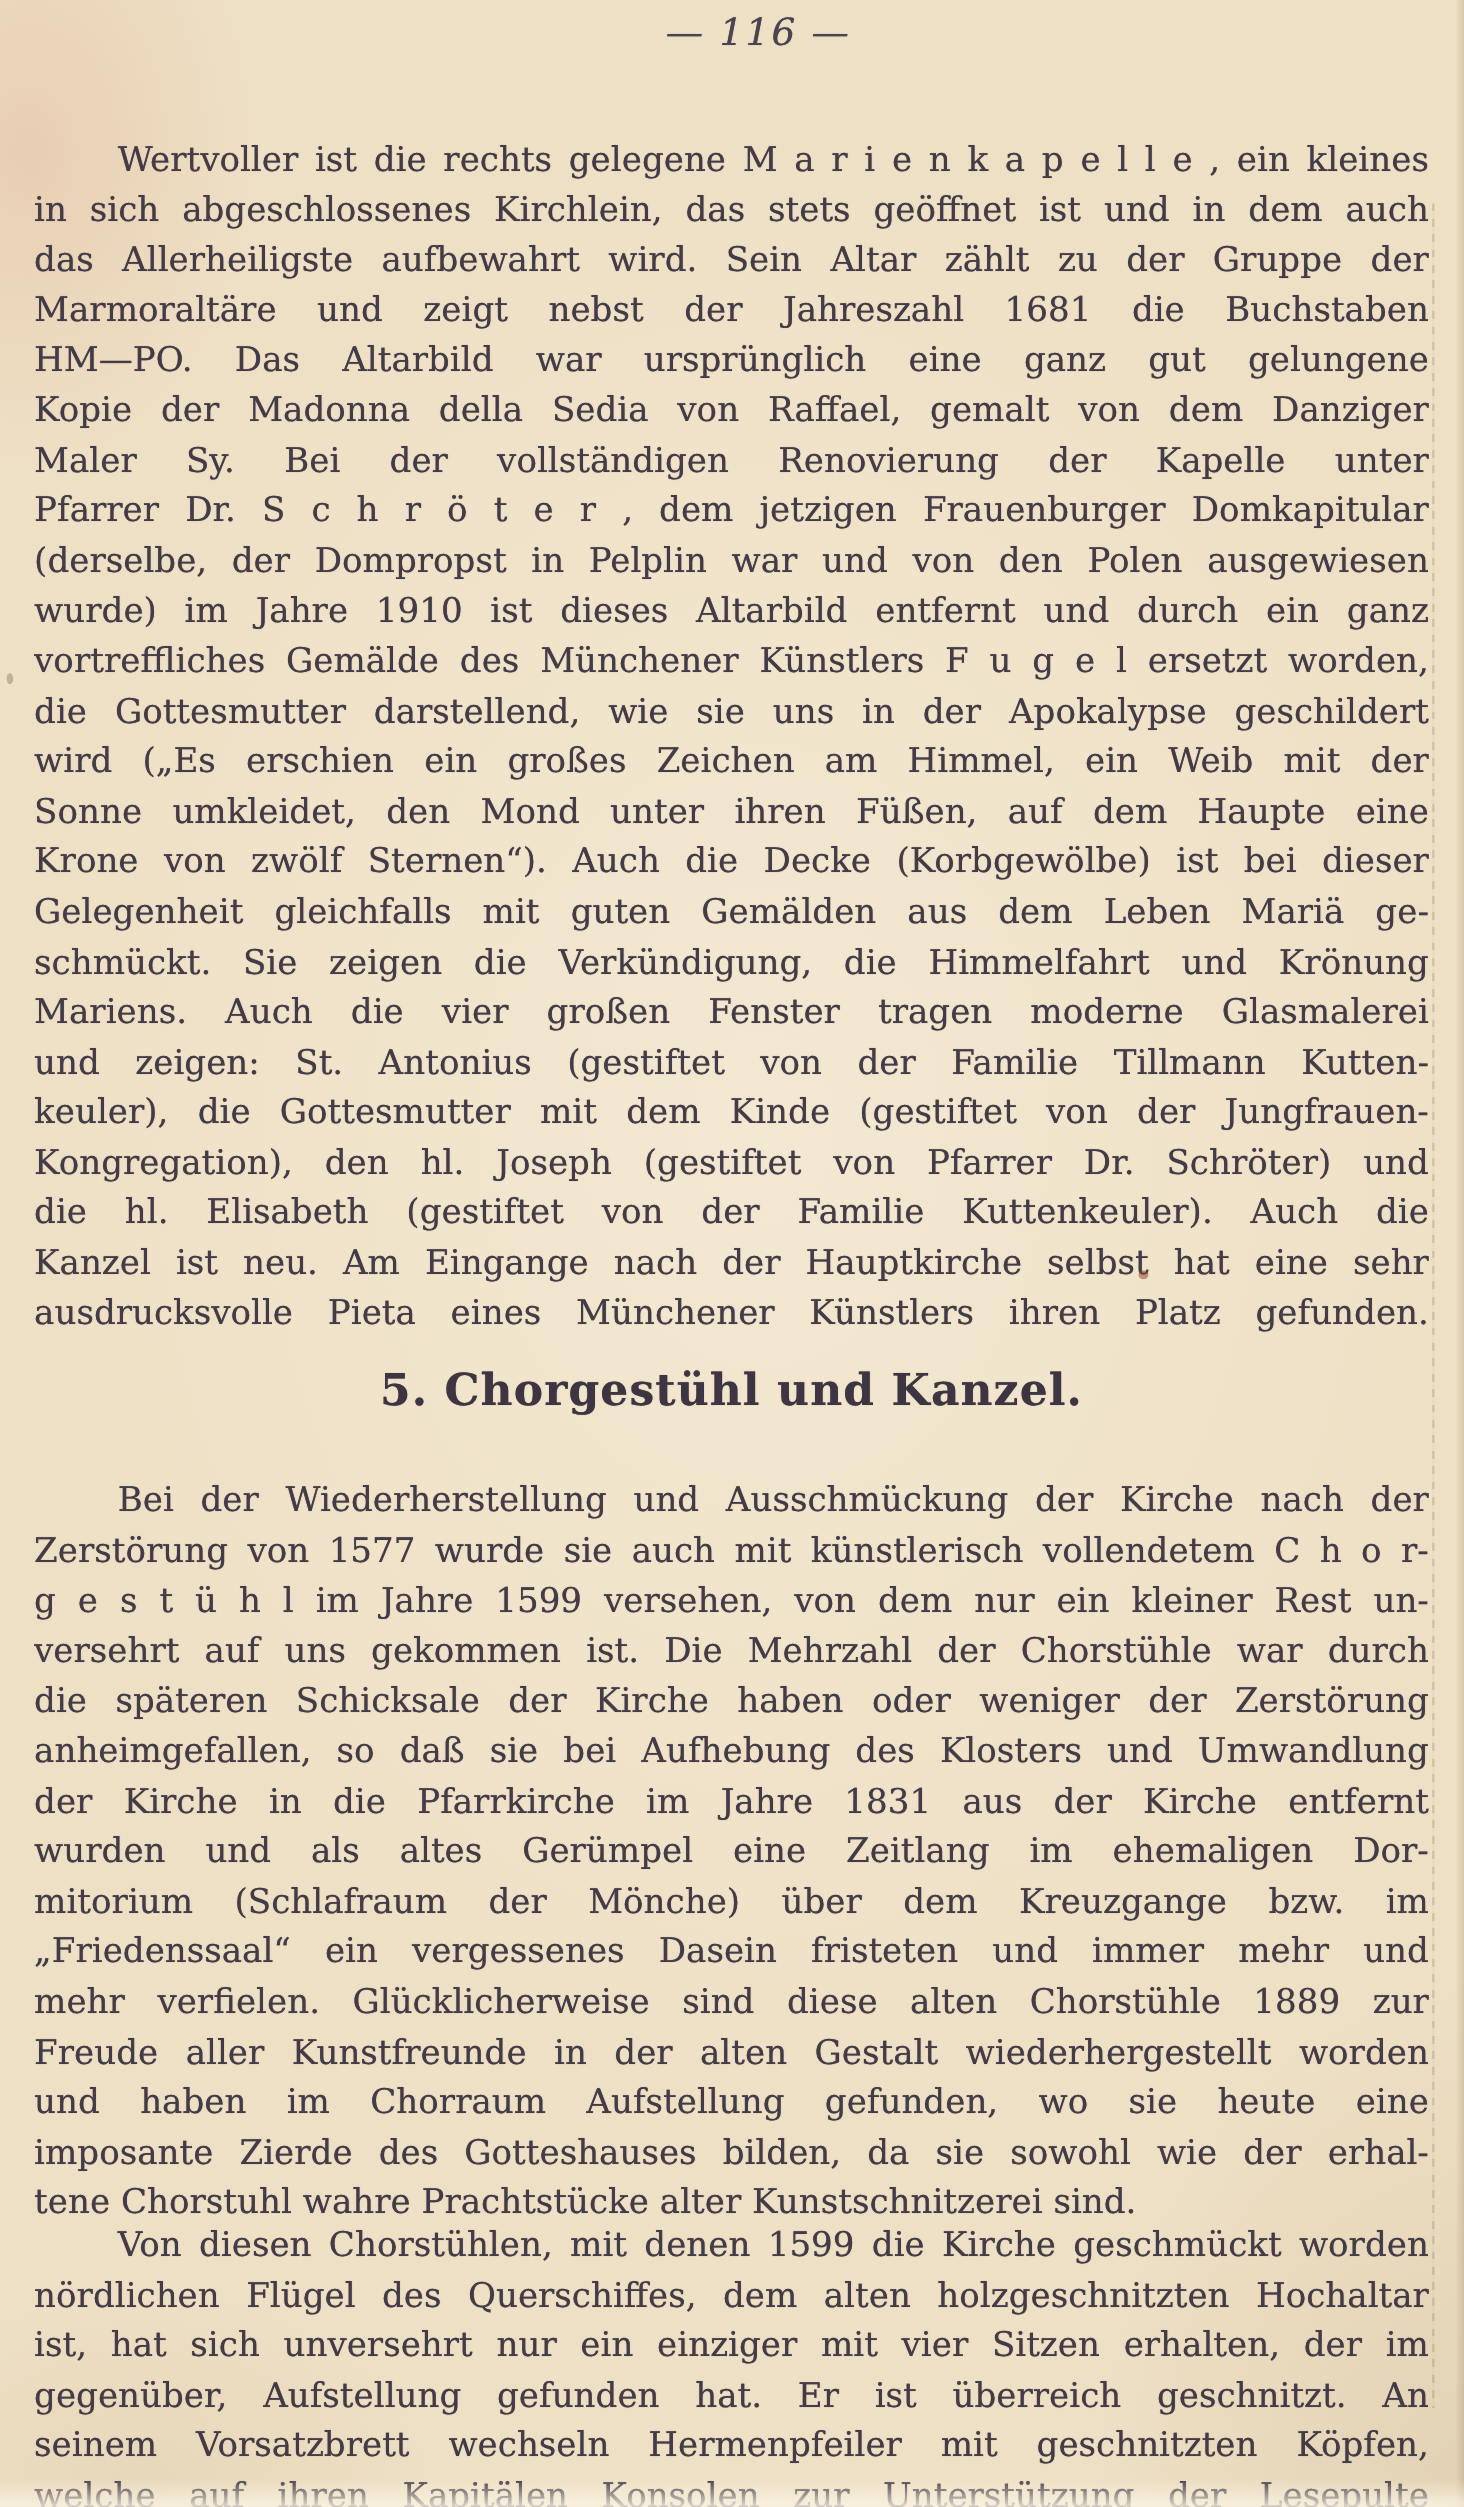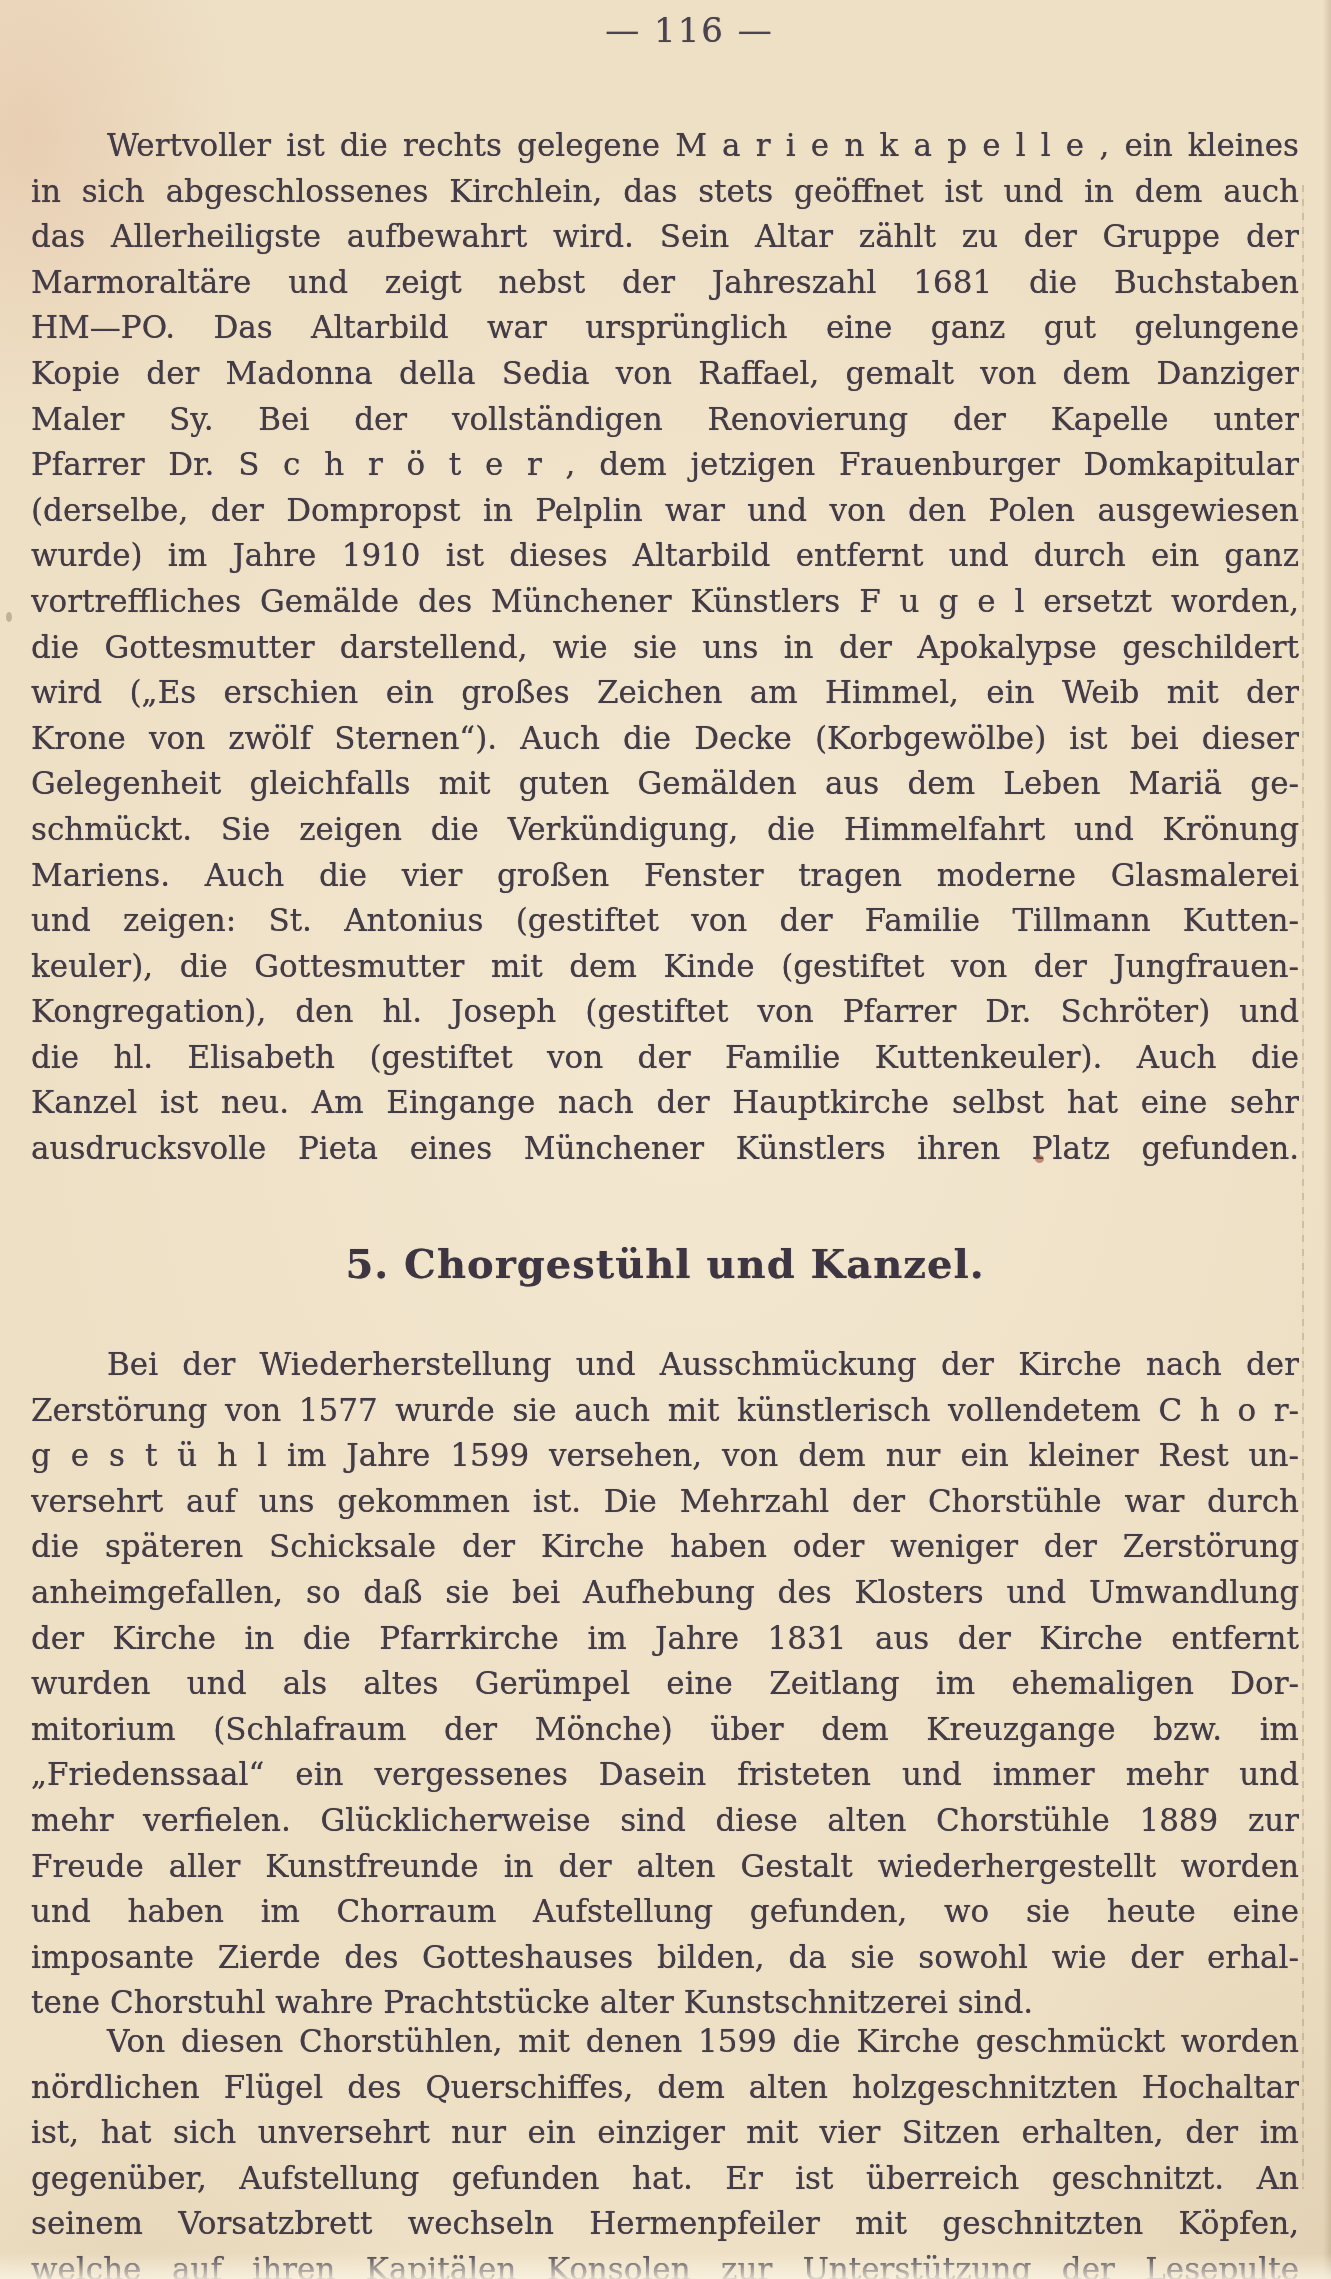--- a/index.html
+++ b/index.html
@@ -27,20 +27,21 @@
   .page-header {
     position: absolute;
     top: 10px;
     left: 0;
     right: 0;
     padding-left: 48px;
     text-align: center;
     font-size: 34px;
     letter-spacing: 2px;
     color: #4a4350;
+    font-style: italic;
   }
   .para {
     position: absolute;
     left: 31px;
     width: 1268px;
     font-size: 31px;
   }
   .para .line {
     height: 45.6px;
     line-height: 45.6px;
@@ -130,20 +131,21 @@
       <div class="line">Marmoraltäre und zeigt nebst der Jahreszahl 1681 die Buchstaben</div>
       <div class="line">HM—PO. Das Altarbild war ursprünglich eine ganz gut gelungene</div>
       <div class="line">Kopie der Madonna della Sedia von Raffael, gemalt von dem Danziger</div>
       <div class="line">Maler Sy. Bei der vollständigen Renovierung der Kapelle unter</div>
       <div class="line">Pfarrer Dr. S c h r ö t e r , dem jetzigen Frauenburger Domkapitular</div>
       <div class="line">(derselbe, der Dompropst in Pelplin war und von den Polen ausgewiesen</div>
       <div class="line">wurde) im Jahre 1910 ist dieses Altarbild entfernt und durch ein ganz</div>
       <div class="line">vortreffliches Gemälde des Münchener Künstlers F u g e l ersetzt worden,</div>
       <div class="line">die Gottesmutter darstellend, wie sie uns in der Apokalypse geschildert</div>
       <div class="line">wird („Es erschien ein großes Zeichen am Himmel, ein Weib mit der</div>
+      <div class="line">Sonne umkleidet, den Mond unter ihren Füßen, auf dem Haupte eine</div>
       <div class="line">Krone von zwölf Sternen“). Auch die Decke (Korbgewölbe) ist bei dieser</div>
       <div class="line">Gelegenheit gleichfalls mit guten Gemälden aus dem Leben Mariä ge-</div>
       <div class="line">schmückt. Sie zeigen die Verkündigung, die Himmelfahrt und Krönung</div>
       <div class="line">Mariens. Auch die vier großen Fenster tragen moderne Glasmalerei</div>
       <div class="line">und zeigen: St. Antonius (gestiftet von der Familie Tillmann Kutten-</div>
       <div class="line">keuler), die Gottesmutter mit dem Kinde (gestiftet von der Jungfrauen-</div>
       <div class="line">Kongregation), den hl. Joseph (gestiftet von Pfarrer Dr. Schröter) und</div>
       <div class="line">die hl. Elisabeth (gestiftet von der Familie Kuttenkeuler). Auch die</div>
       <div class="line">Kanzel ist neu. Am Eingange nach der Hauptkirche selbst hat eine sehr</div>
       <div class="line">ausdrucksvolle Pieta eines Münchener Künstlers ihren Platz gefunden.</div>

